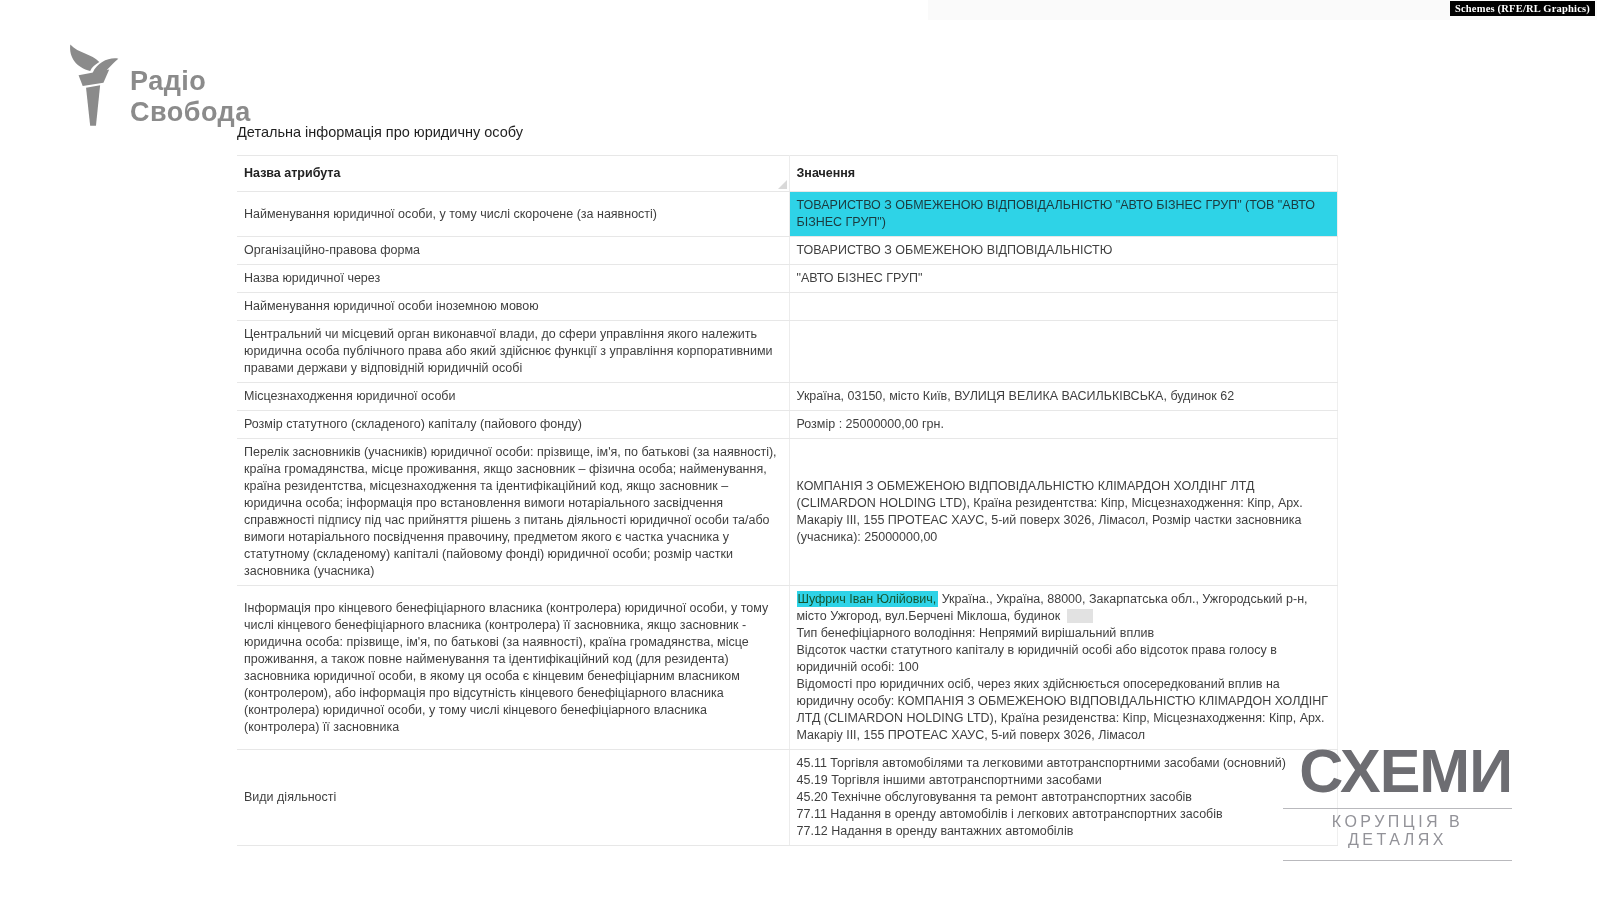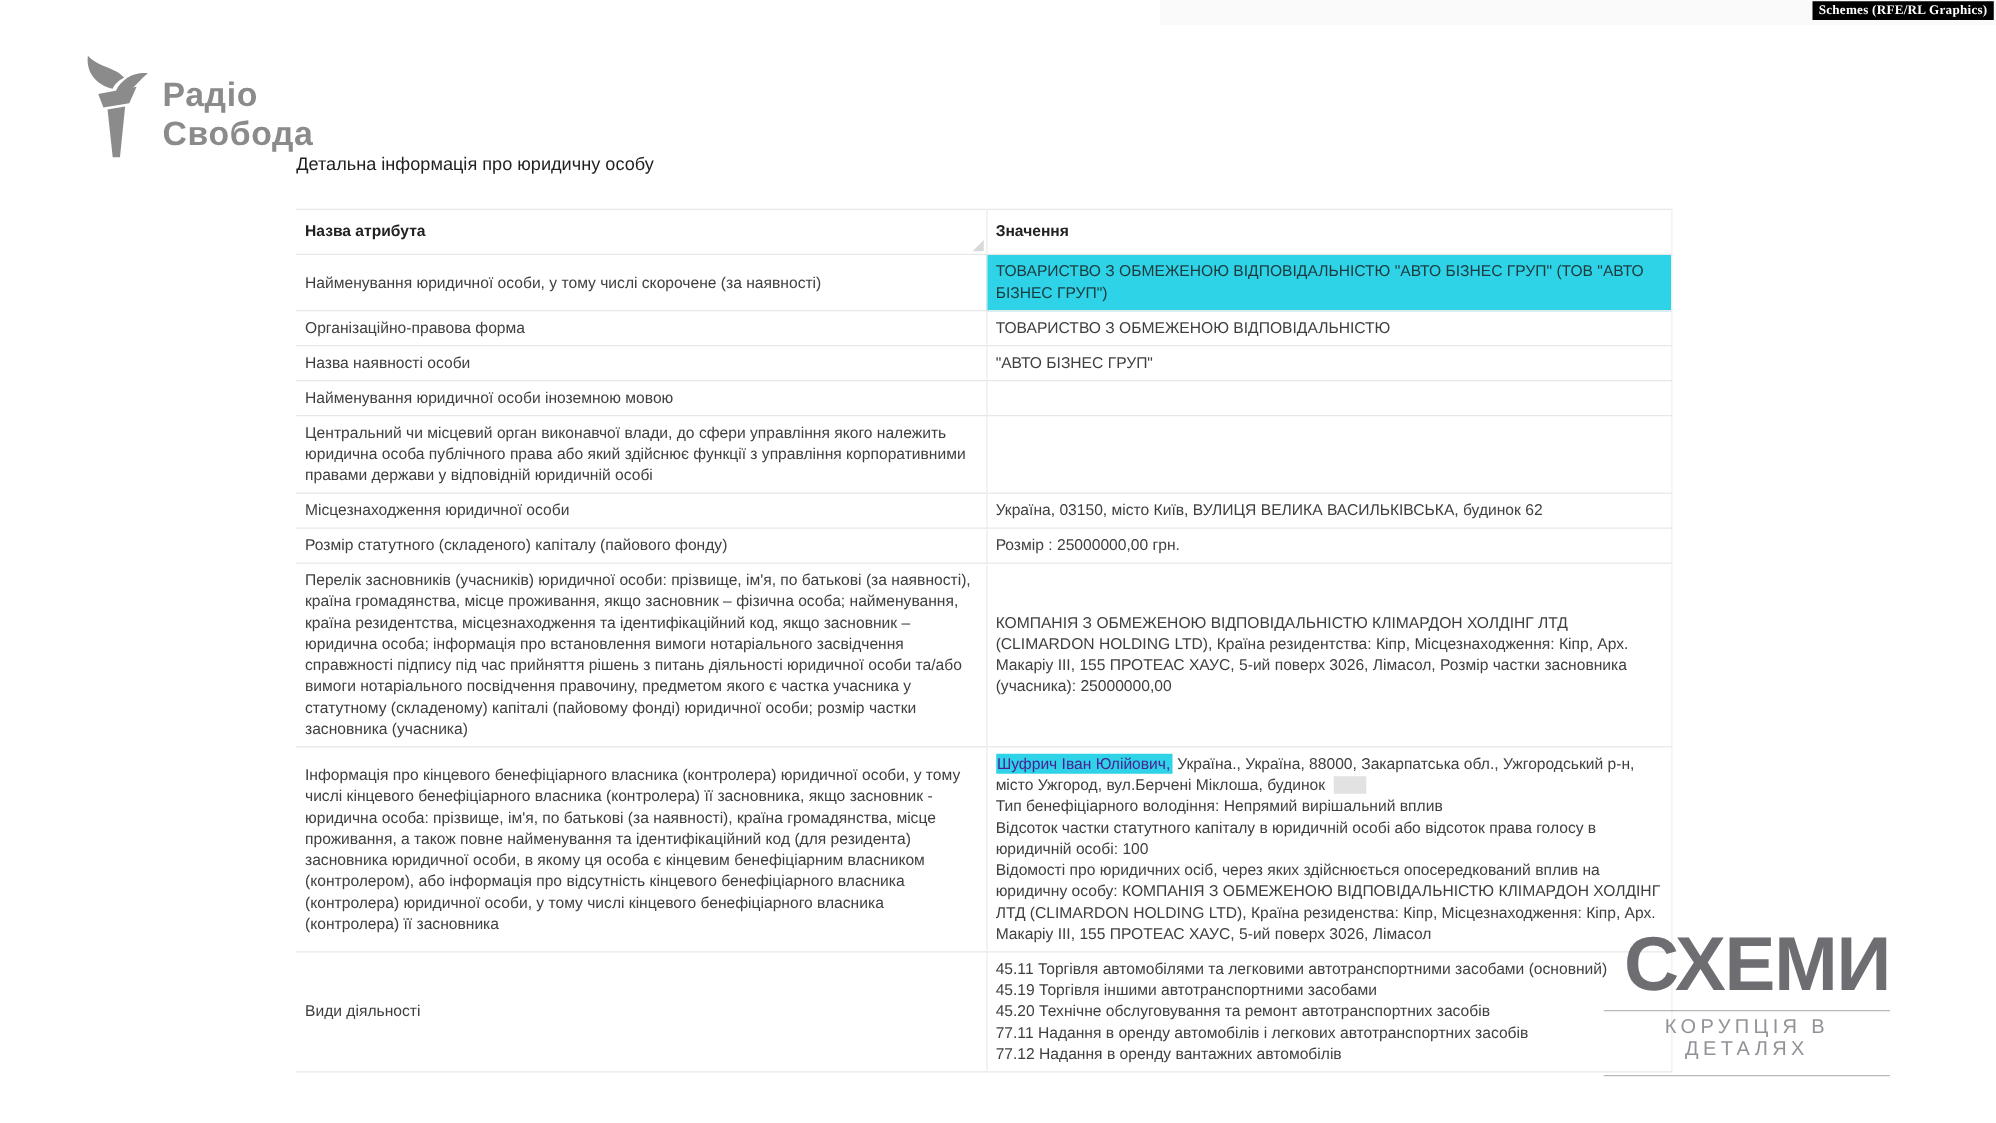--- a/index.html
+++ b/index.html
@@ -20,43 +20,43 @@
     background:#ffffff;font-family:"Liberation Sans",sans-serif;color:var(--text);
   }
   
   .top-strip{position:absolute;left:928px;top:0;width:669px;height:20px;background:#fafafa;}
   
   .credit-badge{
     position:absolute;top:1px;right:2px;background:var(--badge-bg);color:var(--badge-text);
     font-size:10.5px;font-weight:bold;padding:2px 5px;letter-spacing:.2px;font-family:Liberation Serif, serif;
   }
   
-  .rs-logo{position:absolute;left:62px;top:44px;display:flex;align-items:center;}
+  .rs-logo{position:absolute;left:62px;top:44px;display:flex;align-items:flex-end;}
   .rs-logo svg{display:block;}
   .rs-logo .rs-text{
     margin-left:10px;margin-top:12px;color:var(--logo-gray);font-weight:bold;
     font-size:27px;line-height:31px;letter-spacing:.5px;
   }
   
   .page-title{position:absolute;left:237px;top:124px;font-size:14.5px;color:#1f1f1f;text-align:right;}
   
-  .registry{position:absolute;left:237px;top:167px;width:1100px;}
+  .registry{position:absolute;left:237px;top:155px;width:1100px;}
   table{border-collapse:collapse;width:100%;table-layout:fixed;
         border-top:1px solid var(--border);border-right:1px solid #efefef;}
   th,td{
     font-size:12.5px;line-height:17px;vertical-align:middle;text-align:left;
     padding:5px 7px;border-bottom:1px solid var(--border);color:var(--text);
     word-wrap:break-word;
   }
   th{font-weight:bold;color:#222;padding-top:9px;padding-bottom:9px;position:relative;}
   col.c-attr{width:552px;}
   col.c-val{width:548px;}
   th.val,td.val{border-left:1px solid #ececec;}
   td.hl-cell{background:var(--highlight);color:#1c3a3e;}
-  .hl-inline{background:var(--highlight);padding:1px 2px 1px 1px;color:#4c1d95;}
+  .hl-inline{background:var(--highlight);padding:1px 2px 1px 1px;color:#14532d;}
   .redacted{display:inline-block;width:26px;height:14px;background:var(--redaction);
             vertical-align:text-bottom;margin-left:3px;}
   .resize-handle{
     position:absolute;right:2px;bottom:2px;width:0;height:0;
     border-left:9px solid transparent;border-bottom:9px solid #d9d9d9;
   }
   td.val .line{margin:0;}
   
   .schemes{position:absolute;left:1283px;top:740px;width:229px;color:var(--schemes-gray);}
   .schemes .schemes-title{
@@ -112,21 +112,21 @@
     <tbody>
         <tr>
           <td class="attr">Найменування юридичної особи, у тому числі скорочене (за наявності)</td>
           <td class="val hl-cell">ТОВАРИСТВО З ОБМЕЖЕНОЮ ВІДПОВІДАЛЬНІСТЮ "АВТО БІЗНЕС ГРУП" (ТОВ "АВТО БІЗНЕС ГРУП")</td>
         </tr>
         <tr>
           <td class="attr">Організаційно-правова форма</td>
           <td class="val">ТОВАРИСТВО З ОБМЕЖЕНОЮ ВІДПОВІДАЛЬНІСТЮ</td>
         </tr>
         <tr>
-          <td class="attr">Назва наявності особи</td>
+          <td class="attr">Назва юридичної через</td>
           <td class="val">"АВТО БІЗНЕС ГРУП"</td>
         </tr>
         <tr>
           <td class="attr">Найменування юридичної особи іноземною мовою</td>
           <td class="val"></td>
         </tr>
         <tr>
           <td class="attr">Центральний чи місцевий орган виконавчої влади, до сфери управління якого належить юридична особа публічного права або який здійснює функції з управління корпоративними правами держави у відповідній юридичній особі</td>
           <td class="val"></td>
         </tr>

